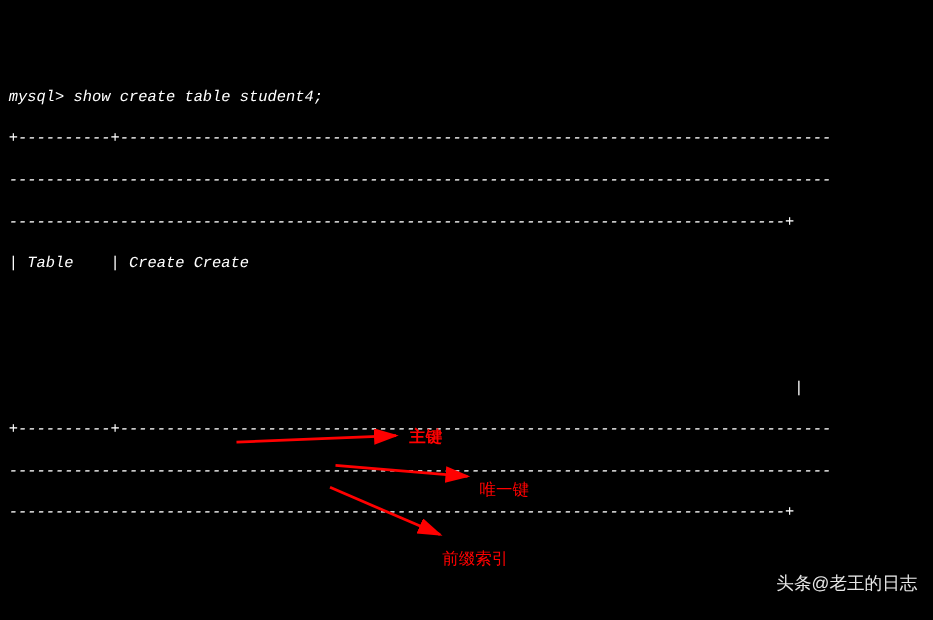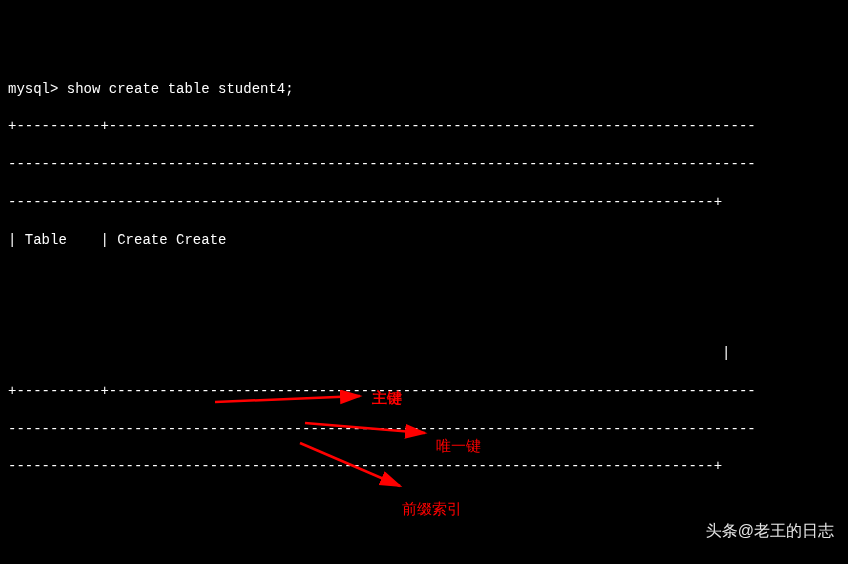--- a/index.html
+++ b/index.html
@@ -51,20 +51,21 @@
     }
     .watermark-prefix {
       color: #fff;
     }
     .watermark-at {
       color: #fff;
     }
     
     .terminal-line {
       white-space: pre;
+      font-style: italic;
     }
   </style>
 </head>
 <body>
 
 
 
 <div class="terminal-line"><span>mysql&gt; </span><span>show create table student4;</span></div>
 <div class="terminal-line dashed-line">+----------+-----------------------------------------------------------------------------</div>
 <div class="terminal-line dashed-line">-----------------------------------------------------------------------------------------</div>

